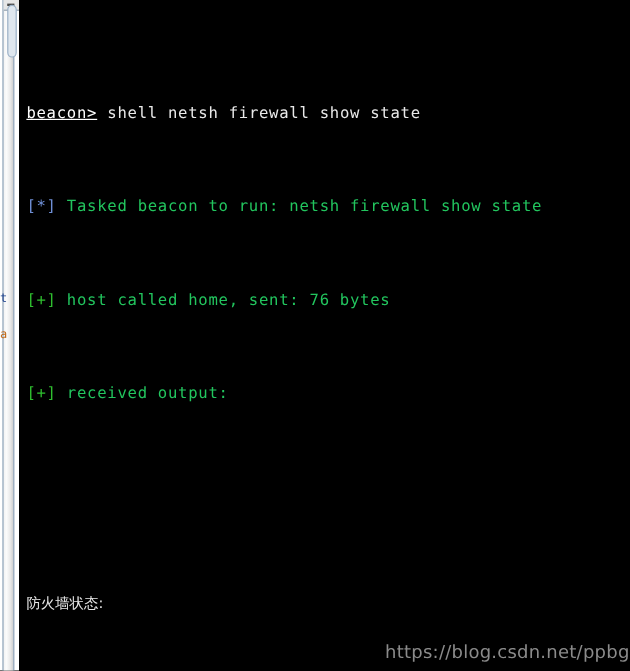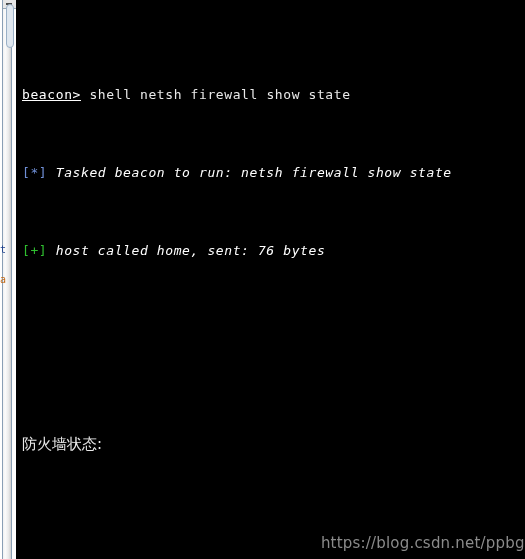--- a/index.html
+++ b/index.html
@@ -117,28 +117,28 @@
 
   
   .mono {
     font-family: "DejaVu Sans Mono", "Liberation Mono", monospace;
     font-size: 13px;
     letter-spacing: 0.6px;
   }
   
   .cjk {
     font-family: "DejaVu Sans", "Liberation Sans", sans-serif;
-    font-size: 15px;
+    font-size: 12px;
     letter-spacing: 0px;
   }
 
   .c-white  { color: #e9e9e9; }
   .c-blue   { color: #6f8fd6; }
   .c-green  { color: #2fbf2f; }
-  .c-cyan   { color: #ffffff; font-style: italic; }
+  .c-cyan   { color: #22c55e; }
   .prompt   { color: #ffffff; text-decoration: underline; }
 
   
   #watermark {
     position: absolute;
     right: -4px;
     bottom: 7px;
     font-family: "DejaVu Sans", "Liberation Sans", sans-serif;
     font-size: 15px;
     color: #8b8b8b;
@@ -165,20 +165,21 @@
   <div id="term">
     <div class="lines">
 
       
       <div class="line"><span class="mono prompt">beacon&gt;</span><span class="mono c-white"> shell netsh firewall show state</span></div>
 
       <div class="line"><span class="mono c-blue">[*]</span><span class="mono c-cyan"> Tasked beacon to run: netsh firewall show state</span></div>
 
       <div class="line"><span class="mono c-green">[+]</span><span class="mono c-cyan"> host called home, sent: 76 bytes</span></div>
 
+      <div class="line"><span class="mono c-green">[+]</span><span class="mono c-cyan"> received output:</span></div>
 
       <div class="line blank">&nbsp;</div>
 
       
       <div class="line"><span class="cjk c-white">防火墙状态:</span></div>
 
       
 
       
 

